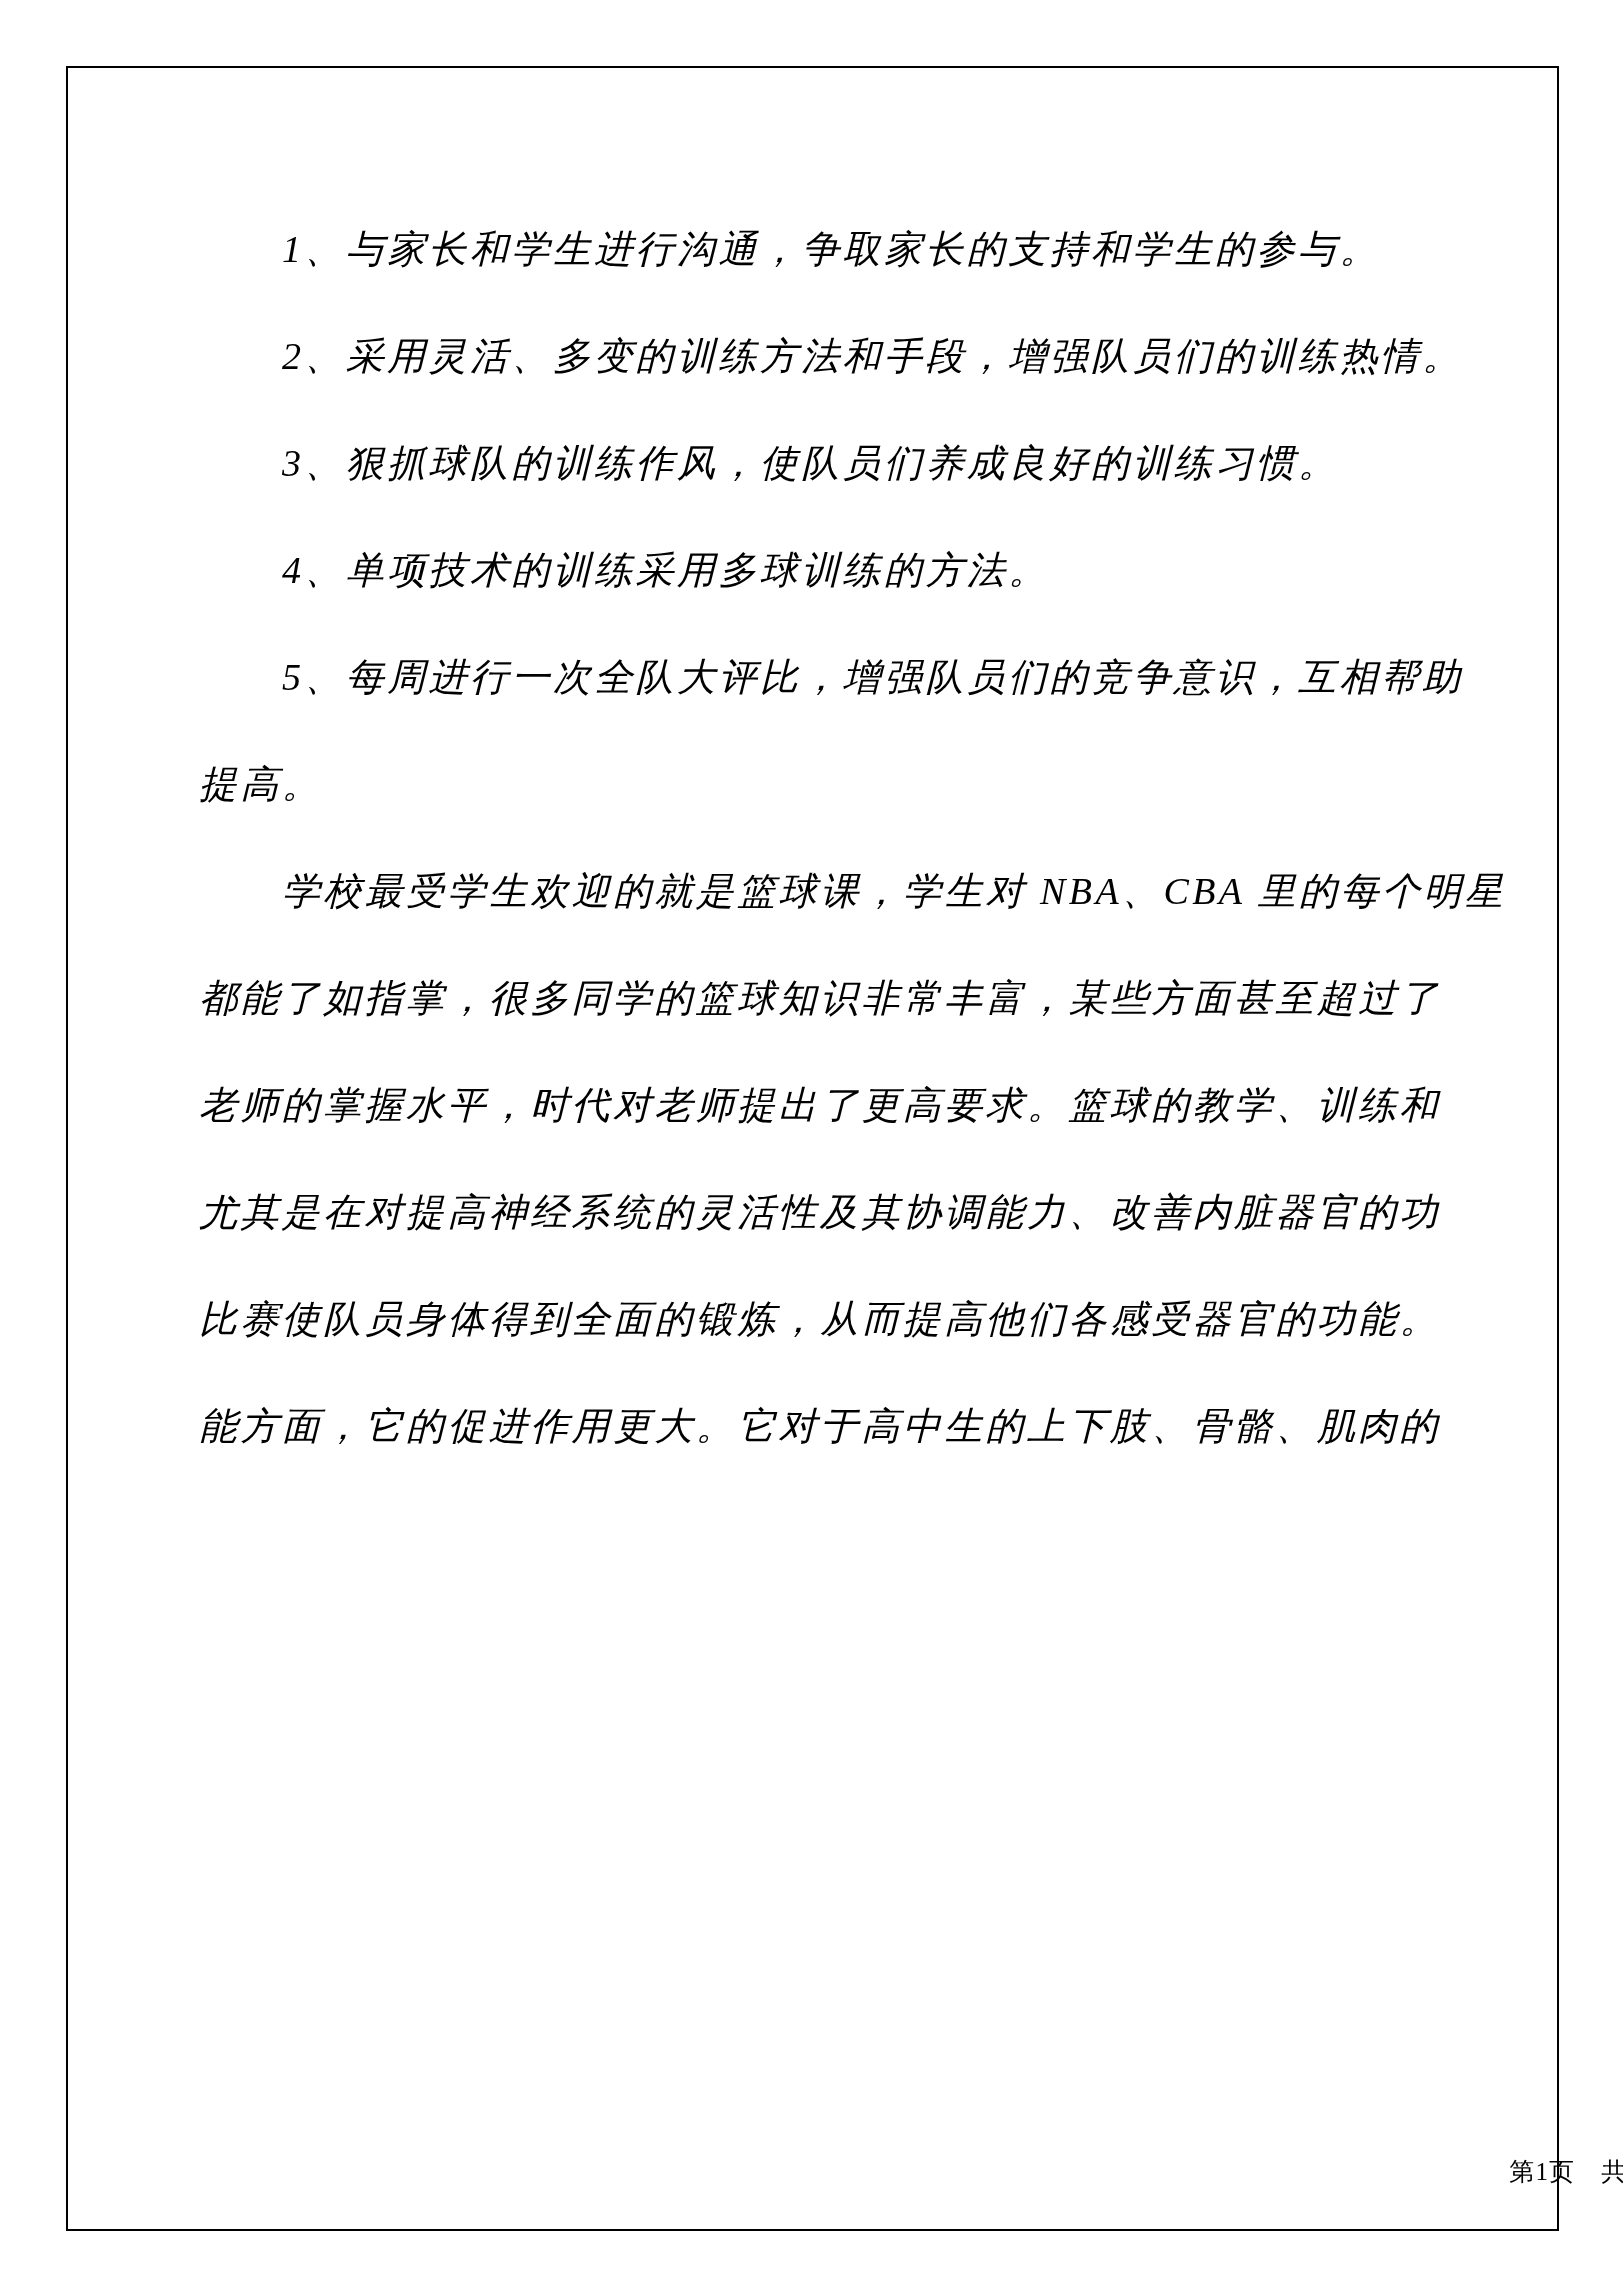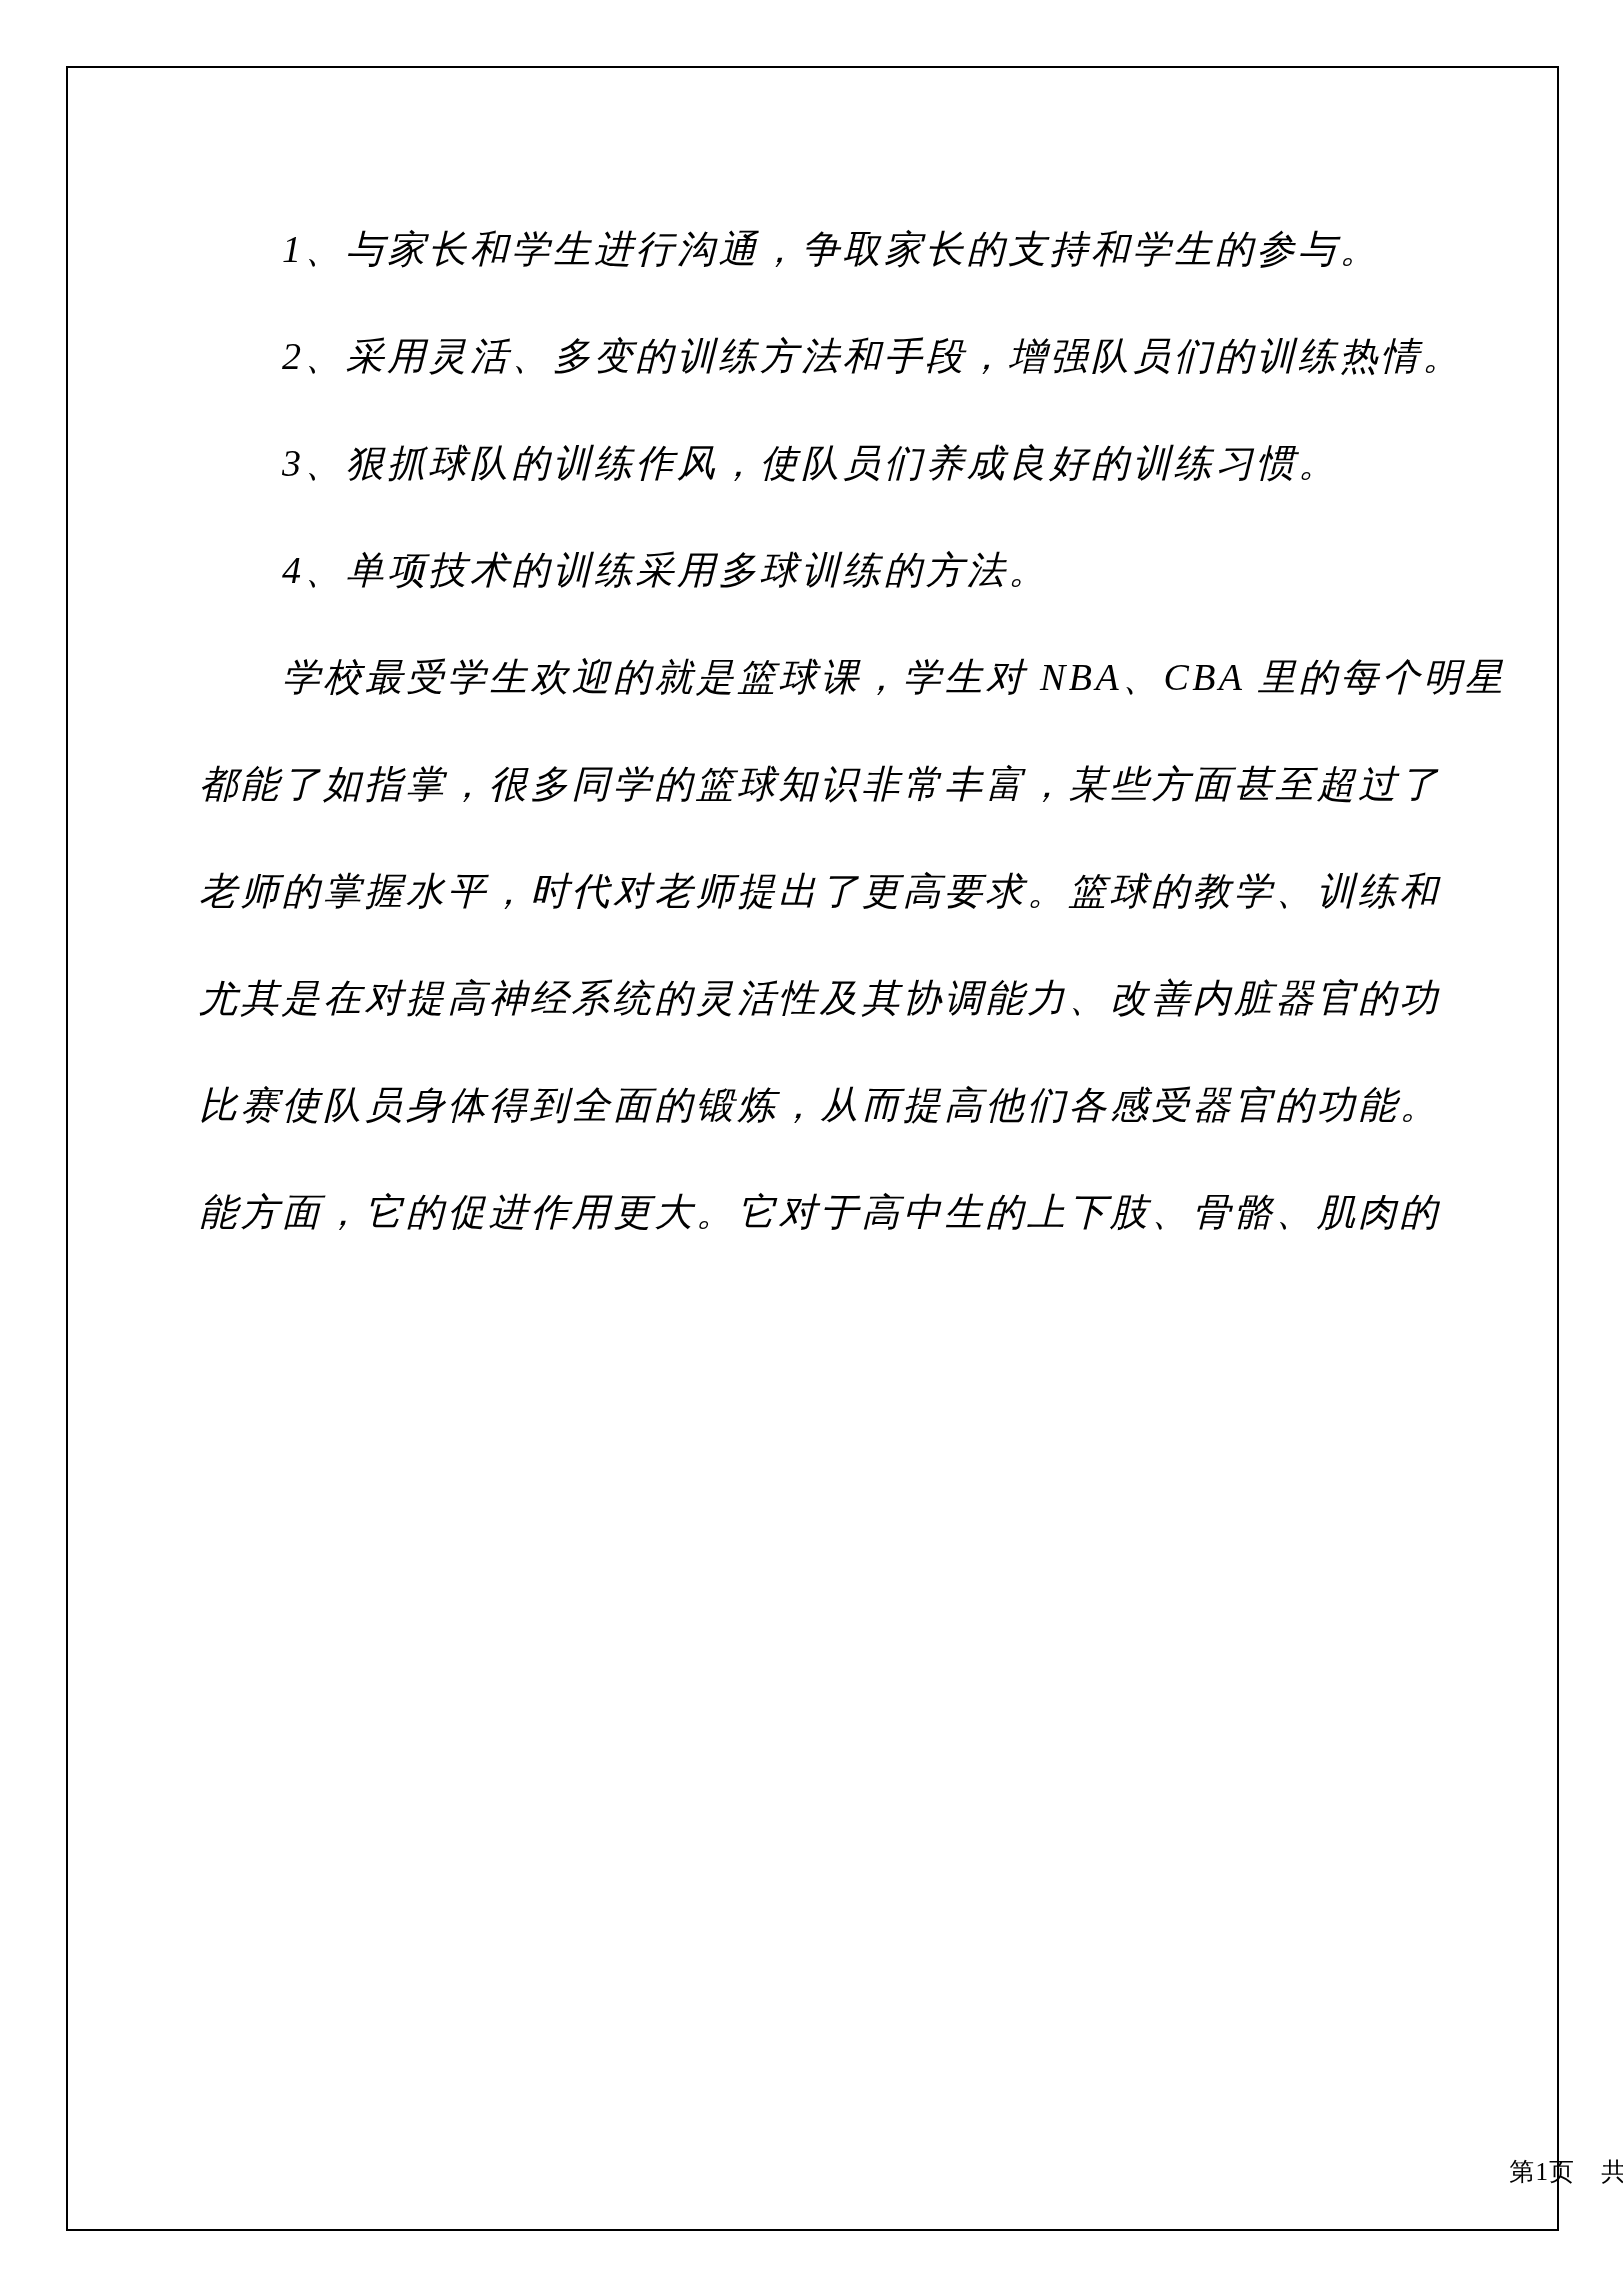--- a/index.html
+++ b/index.html
@@ -70,20 +70,24 @@
     <div class="paragraph">
       <div class="line indent">2、采用灵活、多变的训练方法和手段，增强队员们的训练热情。</div>
     </div>
     <div class="paragraph">
       <div class="line indent">3、狠抓球队的训练作风，使队员们养成良好的训练习惯。</div>
     </div>
     <div class="paragraph">
       <div class="line indent">4、单项技术的训练采用多球训练的方法。</div>
     </div>
     <div class="paragraph">
+      <div class="line indent">5、每周进行一次全队大评比，增强队员们的竞争意识，互相帮助</div>
+      <div class="line">提高。</div>
+    </div>
+    <div class="paragraph">
       <div class="line indent">学校最受学生欢迎的就是篮球课，学生对 NBA、CBA 里的每个明星</div>
       <div class="line">都能了如指掌，很多同学的篮球知识非常丰富，某些方面甚至超过了</div>
       <div class="line">老师的掌握水平，时代对老师提出了更高要求。篮球的教学、训练和</div>
       <div class="line">尤其是在对提高神经系统的灵活性及其协调能力、改善内脏器官的功</div>
       <div class="line">比赛使队员身体得到全面的锻炼，从而提高他们各感受器官的功能。</div>
       <div class="line">能方面，它的促进作用更大。它对于高中生的上下肢、骨骼、肌肉的</div>
     </div>
   </div>
 
 <div class="page-footer">

